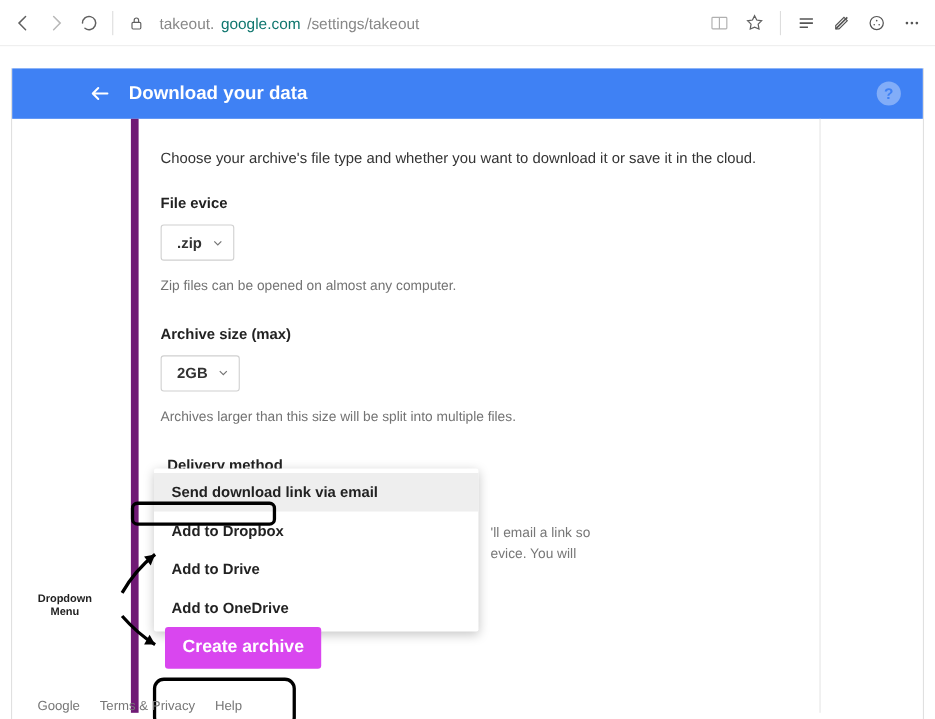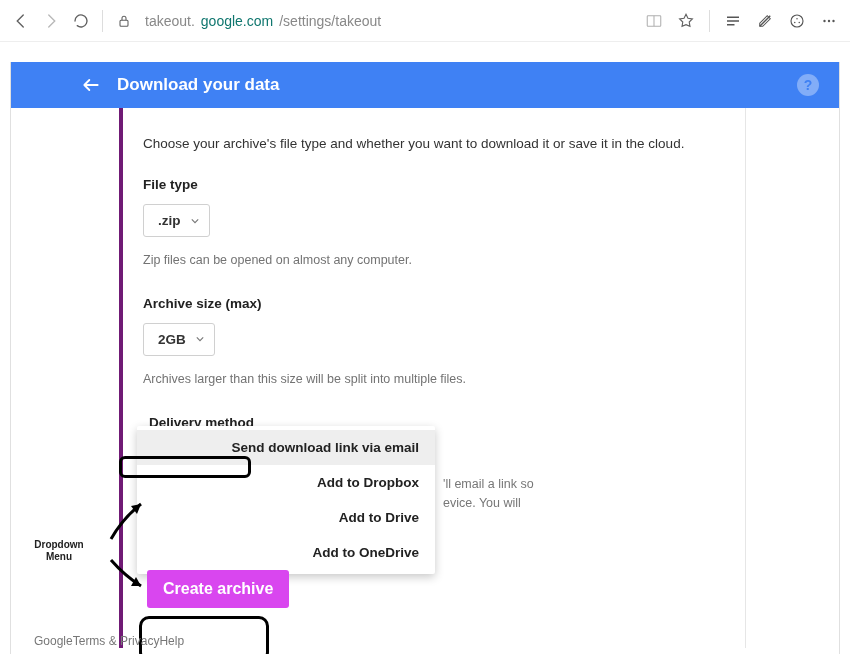--- a/index.html
+++ b/index.html
@@ -76,21 +76,21 @@
     width: 22px; height: 22px; border-radius: 50%;
     background: rgba(255,255,255,0.35);
     display: flex; align-items: center; justify-content: center;
     color: #3f81f4; font-weight: bold; font-size: 14px;
   }
 
   
   .content {
     margin-left: 108px;
     width: 627px;
-    border-left: 4px solid #701a75;
+    border-left: 7px solid #701a75;
     border-right: 1px solid #e6e6e6;
     padding: 28px 20px 40px 20px;
     height: 540px;
     position: relative;
   }
   .intro { font-size: 13.5px; color: #333; margin-bottom: 26px; }
 
   .section-label { font-weight: bold; font-size: 13.5px; margin-bottom: 12px; }
 
   .select-box {
@@ -106,21 +106,21 @@
     cursor: pointer;
     min-width: 60px;
   }
   .select-box .chevron { color: #777; }
 
   .helper-text { font-size: 12.5px; color: #737373; margin-top: 14px; max-width: 360px; line-height: 1.5; }
 
   .section { margin-bottom: 26px; }
 
   
-  .dropdown-container { position: absolute; left: 14px; top: 318px; right: 310px; text-align: right; }
+  .dropdown-container { position: absolute; left: 14px; top: 318px; right: 310px; }
   .dropdown-menu {
     background: #fff;
     box-shadow: 0 3px 10px rgba(0,0,0,0.22);
     border-radius: 2px;
     padding: 4px 0;
   }
   .dropdown-item {
     padding: 10px 16px;
     font-size: 13.5px;
     font-weight: bold;
@@ -166,21 +166,21 @@
 
   
   .arrow { position: absolute; pointer-events: none; }
   .arrow svg path { stroke: #000; stroke-width: 3; fill: none; }
   .arrow svg polygon { fill: #000; }
 
   
   .footer {
     position: absolute;
     bottom: 6px; left: 34px;
-    display: flex; gap: 0;
+    display: flex; gap: 18px;
     font-size: 12px; color: #777;
   }
   .footer a { color: #777; text-decoration: none; cursor: pointer; }
 </style>
 </head>
 <body>
 
 <div class="browser-bar">
   <div class="nav-icon">
     <svg width="18" height="18" viewBox="0 0 24 24">
@@ -265,21 +265,21 @@
     <h1>Download your data</h1>
     <div class="help-circle">
       <span>?</span>
     </div>
   </div>
 
   <div class="content">
     <p class="intro">Choose your archive's file type and whether you want to download it or save it in the cloud.</p>
 
     <div class="section">
-      <div class="section-label">File type</div>
+      <div class="section-label">File evice</div>
       <div class="select-box">
         <span>.zip</span>
         <span class="chevron">
           <svg width="8" height="8" viewBox="0 0 10 10">
               <path d="M1 3 L5 7 L9 3" fill="none" stroke="#777" stroke-width="1.4"></path>
             </svg>
         </span>
       </div>
       <div class="helper-text">Zip files can be opened on almost any computer.</div>
     </div>

